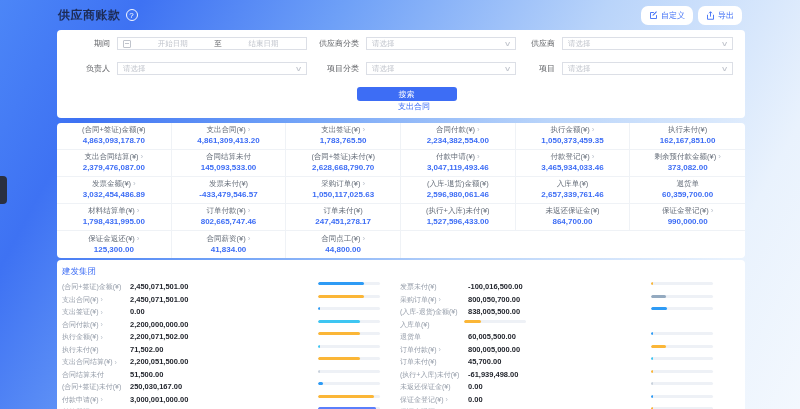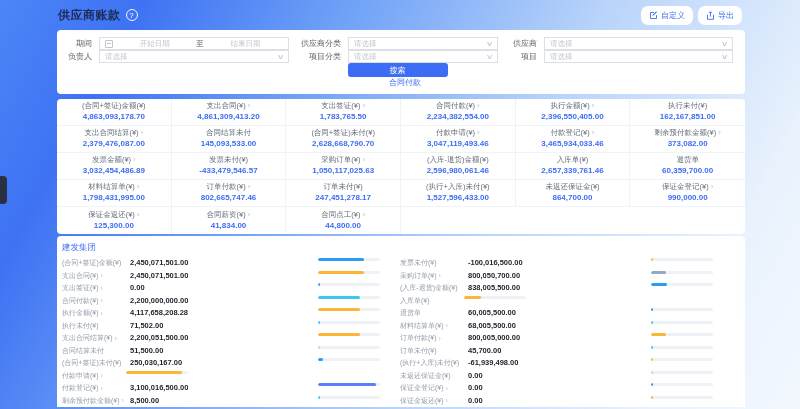--- a/index.html
+++ b/index.html
@@ -13,23 +13,23 @@
   .content{position:absolute;left:57px;top:0;width:688px;}
   .page-header{height:30px;display:flex;align-items:center;padding-left:1px;}
   .page-title{font-size:12px;font-weight:bold;color:#1d2b55;letter-spacing:.5px;}
   .help{width:12px;height:12px;border:1px solid rgba(255,255,255,.95);color:#fff;border-radius:50%;
         font-size:8px;display:flex;align-items:center;justify-content:center;margin-left:5px;cursor:pointer;}
   .header-actions{margin-left:auto;display:flex;gap:5px;margin-right:3px;}
   .hbtn{height:19px;padding:0 8px;background:#fff;border:none;border-radius:7px;color:#3d6df5;
         font-size:8px;display:flex;align-items:center;gap:3px;cursor:pointer;font-family:inherit;}
   .panel{background:#fff;border-radius:4px;}
   
-  .filter-panel{padding:5px 12px 6px 5px;}
+  .filter-panel{padding:5px 12px 6px 23px;}
   .f-row{display:flex;align-items:center;margin-top:2px;font-size:8px;color:#606266;}
-  .f-row + .f-row{margin-top:0;}
+  .f-row + .f-row{margin-top:12px;}
   .flabel{text-align:right;margin-right:7px;flex-shrink:0;}
   .w1{width:30px;} .w2{width:52px;} .w3{width:39px;}
   .fctrl{height:13px;border:1px solid #dcdfe6;border-radius:0;background:#fff;display:flex;
          align-items:center;padding:0 5px;cursor:pointer;}
   .date-range{width:190px;gap:4px;}
   .ph{color:#c0c4cc;font-size:7.5px;}
   .date-range .ph{flex:1;text-align:center;}
   .sep{color:#606266;font-size:7.5px;}
   .cal-icon{width:8px;height:8px;border:1px solid #c0c4cc;border-radius:1px;position:relative;flex-shrink:0;}
   .cal-icon::before{content:"";position:absolute;left:1px;right:1px;top:2px;border-top:1px solid #c0c4cc;}
@@ -124,21 +124,21 @@
         <span class="chev">∨</span>
       </div>
       <span class="flabel w3">项目</span>
       <div class="fctrl select s2">
         <span class="ph">请选择</span>
         <span class="chev">∨</span>
       </div>
     </div>
     <div class="f-row btn-row">
       <button class="btn-primary">搜索</button>
-      <a class="clear-link">合同付款</a>
+      <a class="clear-link">支出合同</a>
     </div>
   </div>
 
   <div class="panel summary-panel">
     <div class="grid">
         <div class="cell">
           <div class="c-label">(合同+签证)金额(¥)</div>
           <div class="c-value">4,863,093,178.70</div>
         </div>
         <div class="cell">
@@ -148,21 +148,21 @@
         <div class="cell">
           <div class="c-label">支出签证(¥)<span class="c-arrow">›</span></div>
           <div class="c-value">1,783,765.50</div>
         </div>
         <div class="cell">
           <div class="c-label">合同付款(¥)<span class="c-arrow">›</span></div>
           <div class="c-value">2,234,382,554.00</div>
         </div>
         <div class="cell">
           <div class="c-label">执行金额(¥)<span class="c-arrow">›</span></div>
-          <div class="c-value">2,396,550,405.00</div>
+          <div class="c-value">1,050,373,459.35</div>
         </div>
         <div class="cell">
           <div class="c-label">执行未付(¥)</div>
           <div class="c-value">162,167,851.00</div>
         </div>
         <div class="cell">
           <div class="c-label">支出合同结算(¥)<span class="c-arrow">›</span></div>
           <div class="c-value">2,379,476,087.00</div>
         </div>
         <div class="cell">
@@ -277,21 +277,21 @@
           </div>
           <div class="g-row">
             <div class="g-label">合同付款(¥)<span class="g-arrow">›</span></div>
             <div class="g-value">2,200,000,000.00</div>
             <div class="g-bar">
               <div class="g-fill" style="width: 67%; background: rgb(62, 198, 242);"></div>
             </div>
           </div>
           <div class="g-row">
             <div class="g-label">执行金额(¥)<span class="g-arrow">›</span></div>
-            <div class="g-value">4,117,658,208.28</div>
+            <div class="g-value">2,200,071,502.00</div>
             <div class="g-bar">
               <div class="g-fill" style="width: 67%; background: rgb(251, 182, 55);"></div>
             </div>
           </div>
           <div class="g-row">
             <div class="g-label">执行未付(¥)</div>
             <div class="g-value">71,502.00</div>
             <div class="g-bar">
               <div class="g-fill" style="width: 1%; background: rgb(62, 198, 242);"></div>
             </div>
@@ -312,20 +312,21 @@
           </div>
           <div class="g-row">
             <div class="g-label">(合同+签证)未付(¥)</div>
             <div class="g-value">250,030,167.00</div>
             <div class="g-bar">
               <div class="g-fill" style="width: 8%; background: rgb(46, 155, 245);"></div>
             </div>
           </div>
           <div class="g-row">
             <div class="g-label">付款申请(¥)<span class="g-arrow">›</span></div>
+            <div class="g-value">3,000,001,000.00</div>
             <div class="g-bar">
               <div class="g-fill" style="width: 91%; background: rgb(251, 182, 55);"></div>
             </div>
           </div>
           <div class="g-row">
             <div class="g-label">付款登记(¥)<span class="g-arrow">›</span></div>
             <div class="g-value">3,100,016,500.00</div>
             <div class="g-bar">
               <div class="g-fill" style="width: 94%; background: rgb(91, 127, 251);"></div>
             </div>
@@ -367,27 +368,20 @@
             </div>
           </div>
           <div class="g-row">
             <div class="g-label">退货单</div>
             <div class="g-value">60,005,500.00</div>
             <div class="g-bar">
               <div class="g-fill" style="width: 2%; background: rgb(46, 155, 245);"></div>
             </div>
           </div>
           <div class="g-row">
-            <div class="g-label">材料结算单(¥)<span class="g-arrow">›</span></div>
-            <div class="g-value">68,005,500.00</div>
-            <div class="g-bar">
-              <div class="g-fill" style="width: 2%; background: rgb(62, 198, 242);"></div>
-            </div>
-          </div>
-          <div class="g-row">
             <div class="g-label">订单付款(¥)<span class="g-arrow">›</span></div>
             <div class="g-value">800,005,000.00</div>
             <div class="g-bar">
               <div class="g-fill" style="width: 24%; background: rgb(251, 182, 55);"></div>
             </div>
           </div>
           <div class="g-row">
             <div class="g-label">订单未付(¥)</div>
             <div class="g-value">45,700.00</div>
             <div class="g-bar">

